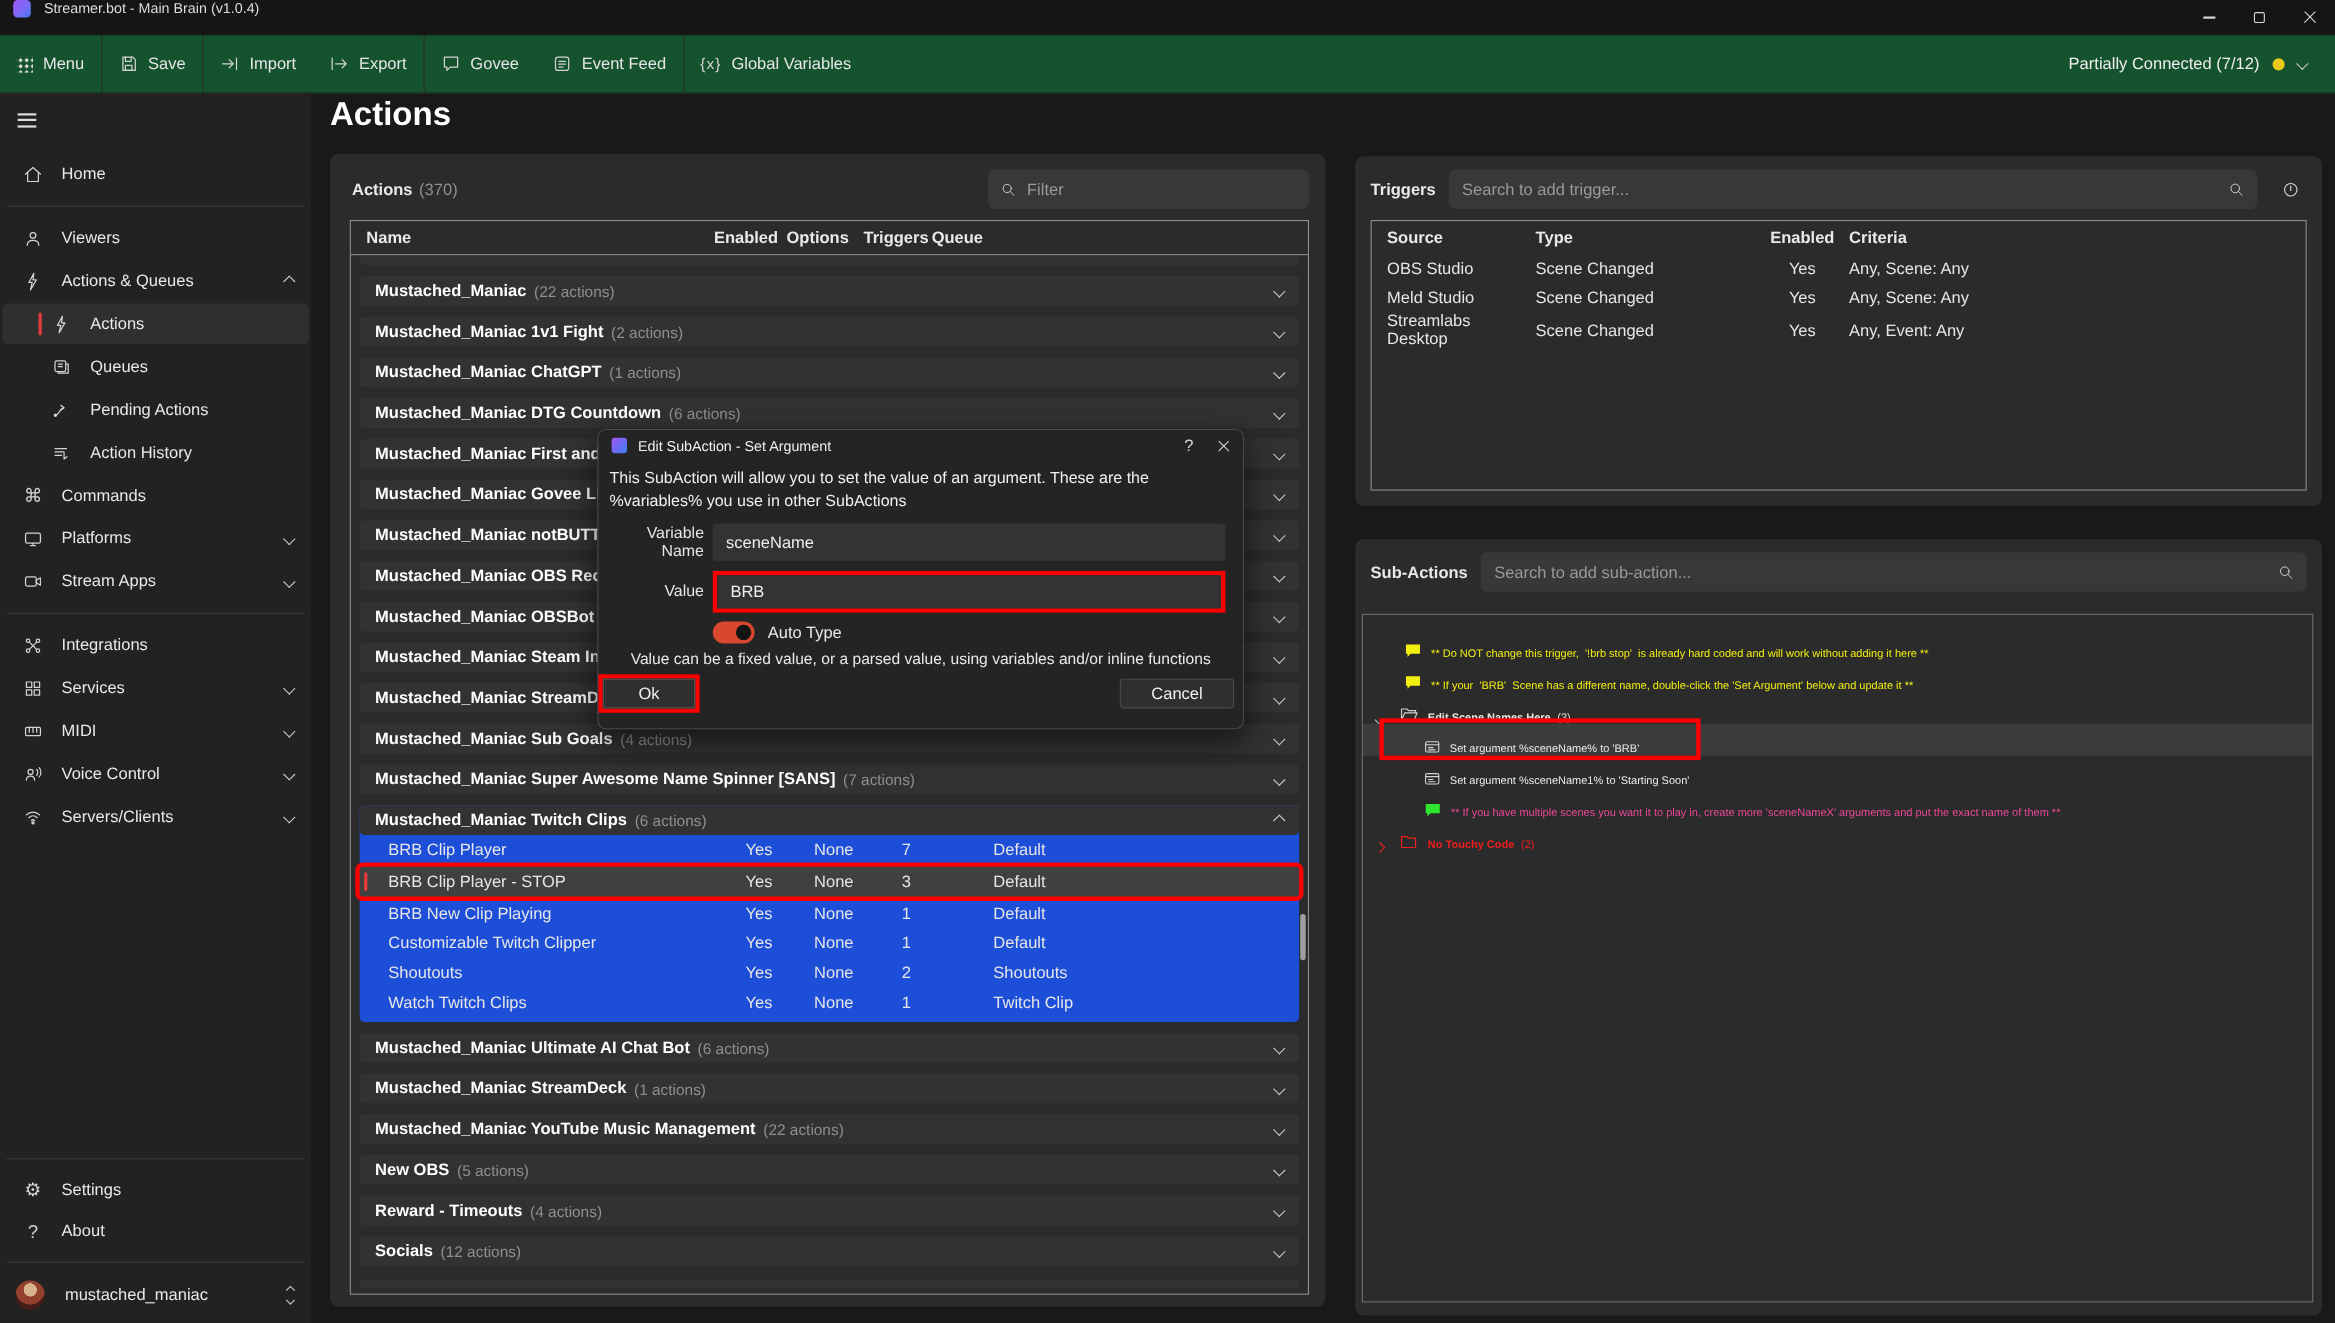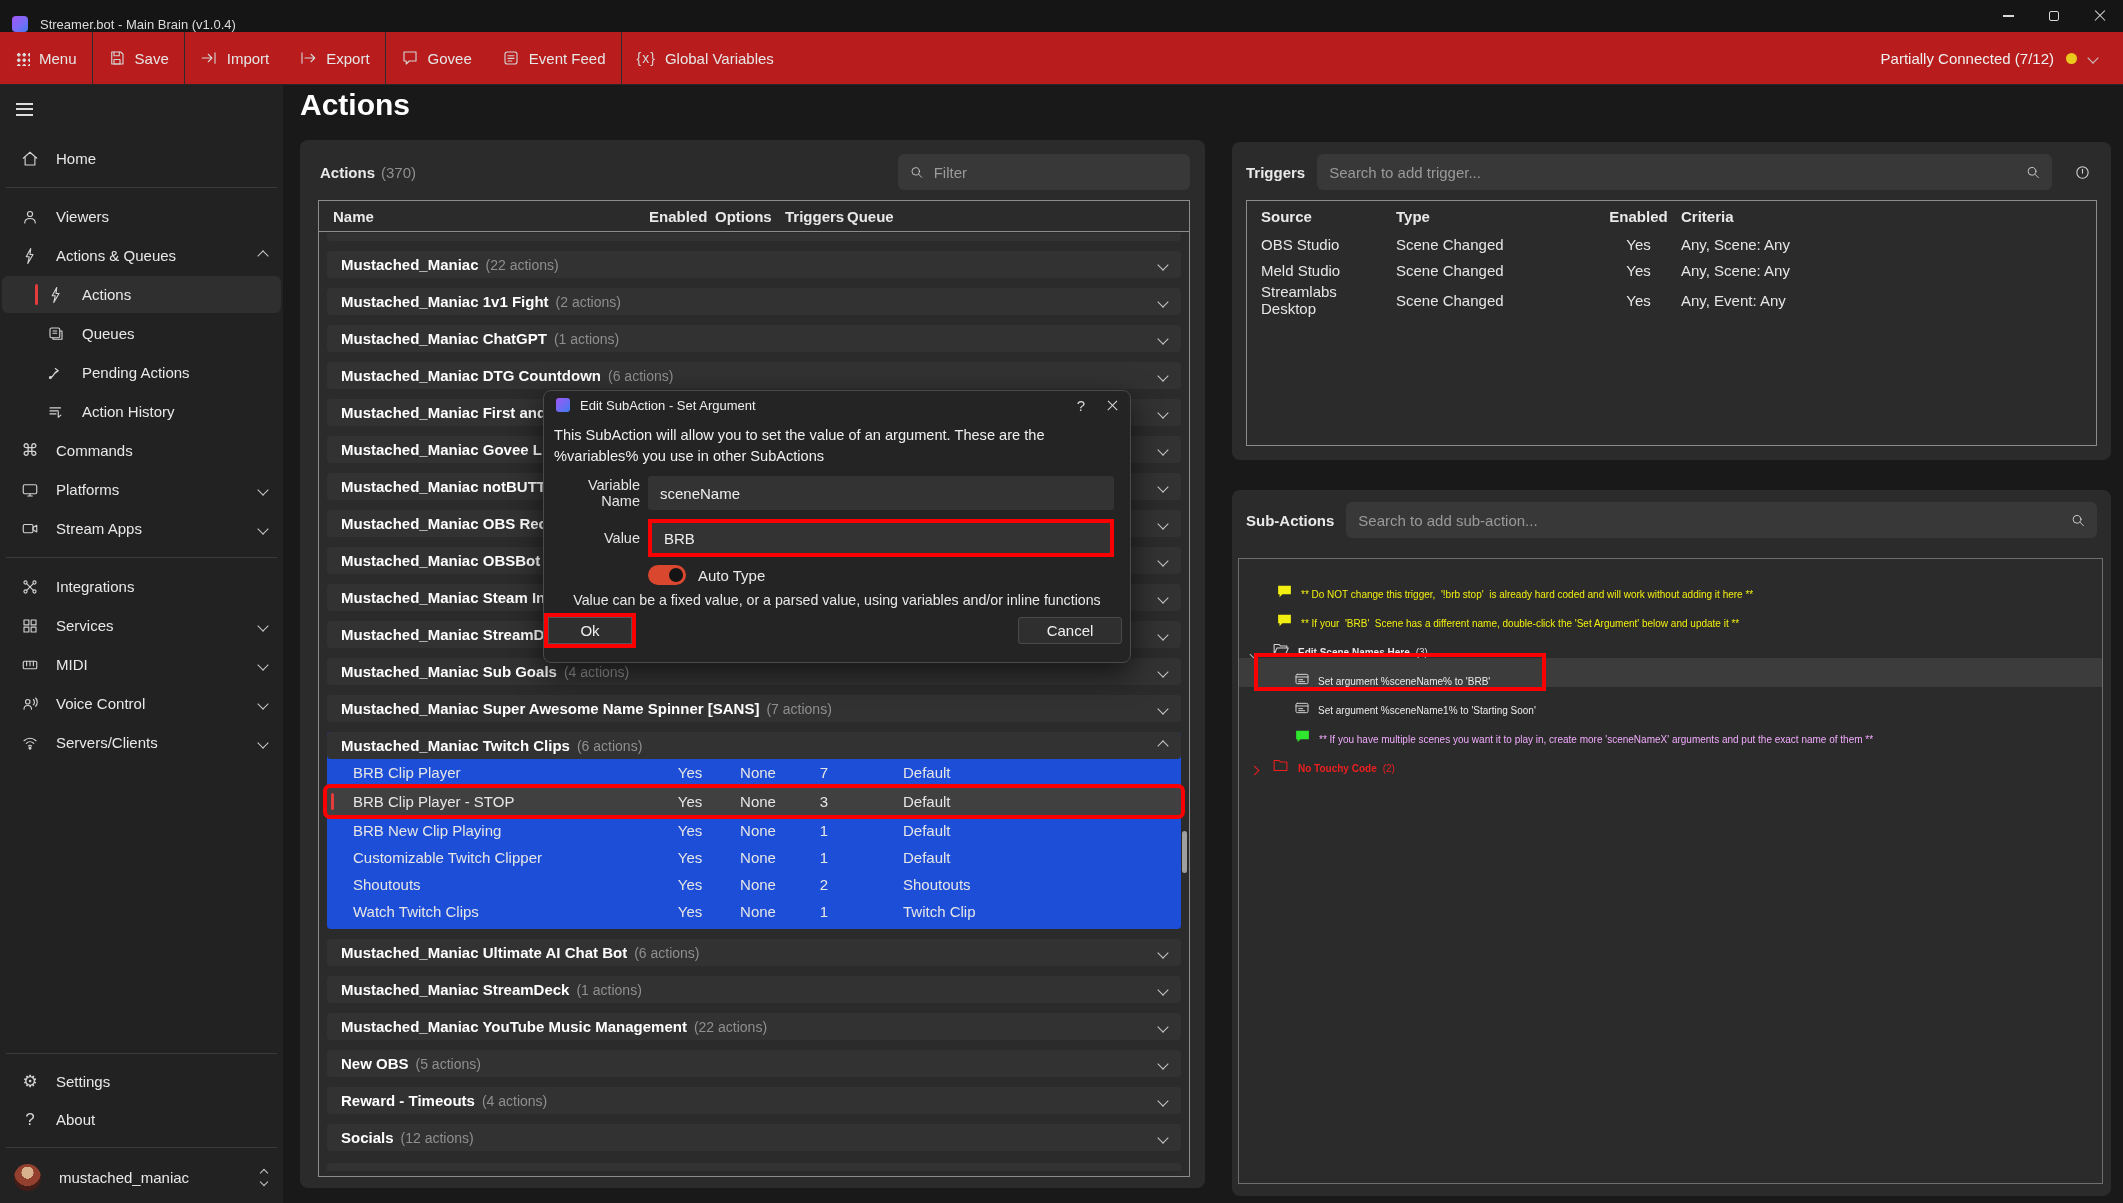--- a/index.html
+++ b/index.html
@@ -1,33 +1,33 @@
 <!DOCTYPE html>
 <html><head>
 <meta charset="utf-8">
 <style>
   *{margin:0;padding:0;box-sizing:border-box}
   html,body{width:2123px;height:1203px;overflow:hidden;background:#121212}
   body{font-family:"Liberation Sans",sans-serif;color:#e9e9e9;font-size:15px}
   .app{position:relative;width:2123px;height:1203px;background:#191919}
 
   
-  .titlebar{position:absolute;left:0;top:0;width:100%;height:32px;background:#151515;display:flex;align-items:flex-end}
+  .titlebar{position:absolute;left:0;top:0;width:100%;height:32px;background:#151515;display:flex;align-items:flex-start}
   .logo{width:16px;height:16px;border-radius:4px;margin-left:12px;background:linear-gradient(135deg,#a056f7 0%,#7b6bf5 55%,#3f7df2 100%)}
   .wtitle{margin-left:12px;font-size:13px;color:#dcdcdc}
   .wcontrols{margin-left:auto;display:flex;height:100%}
   .wbtn{width:46px;height:100%;display:flex;align-items:center;justify-content:center;color:#d8d8d8}
   .min-glyph{width:11px;height:1.5px;background:#d8d8d8}
   .max-glyph{width:10px;height:10px;border:1.2px solid #d8d8d8;border-radius:2px}
   .x-glyph{position:relative;width:12px;height:12px}
   .x-glyph::before,.x-glyph::after{content:"";position:absolute;left:-1px;top:5px;width:14px;height:1.4px;background:#d8d8d8}
   .x-glyph::before{transform:rotate(45deg)}.x-glyph::after{transform:rotate(-45deg)}
 
   
-  .toolbar{position:absolute;left:0;top:32px;width:100%;height:53px;background:#b91c1c;display:flex;align-items:center;border-bottom:1px solid #262626}
+  .toolbar{position:absolute;left:0;top:32px;width:100%;height:53px;background:#14532d;display:flex;align-items:center;border-bottom:1px solid #262626}
   .tbtn{display:flex;align-items:center;gap:9px;padding:0 15px;height:100%;color:#e6e6e6}
   .vsep{width:1px;height:53px;background:#2c2c2c}
   .dots9{width:15px;height:15px;background-image:radial-gradient(circle,#dcdcdc 1.5px,transparent 1.8px);background-size:5.5px 5.5px;background-position:1px 1px}
   .svgi{width:18px;height:18px;stroke:#d4d4d4;fill:none;stroke-width:1.5;stroke-linecap:round;stroke-linejoin:round}
   .braces{font-size:14px;color:#d4d4d4;letter-spacing:1px}
   .status{margin-left:auto;display:flex;align-items:center;gap:12px;padding-right:26px}
   .statustext{font-size:15px;color:#efefef}
   .dot{width:11px;height:11px;border-radius:50%;background:#e9c91c}
   .chv{width:8px;height:8px;border-right:1.6px solid #c9c9c9;border-bottom:1.6px solid #c9c9c9;display:inline-block;flex:none}
   .down{transform:rotate(45deg)}.up{transform:rotate(-135deg)}.rightc{transform:rotate(-45deg)}
@@ -97,21 +97,21 @@
   .tgrid{display:grid;grid-template-columns:149px 200px 85px 1fr;align-items:center}
   .tgrid .c0{padding-left:14px}
   .tgrid .ce{text-align:center}
   .trowh{height:30px;font-weight:bold;font-size:15px}
   .trow{height:26px;font-size:15px;color:#e6e6e6}
 
   .tree{position:absolute;left:6px;right:8px;top:68px;bottom:12px;border:1px solid #6e6e6e;padding-top:12px;display:flex;flex-direction:column}
   .trowitem{flex:none;height:29px;display:flex;align-items:flex-end;font-size:10px;position:relative}
   .ind-c{padding-left:37px}.ind-g{padding-left:12px}.ind-i{padding-left:55px}
   .cmt{margin-left:8px;white-space:pre}
-  .cmt.y{color:#f2ef10}.cmt.g{color:#f0abfc}
+  .cmt.y{color:#f2ef10}.cmt.g{color:#ec4899}
   .treechv{width:7px;height:7px;border-right:1.4px solid #bbb;border-bottom:1.4px solid #bbb;margin-right:14px;flex:none}
   .treechv.red{border-color:#ef1f1f}
   .gtext{font-weight:bold;margin-left:9px}
   .gcnt{margin-left:6px;color:#dcdcdc}
   .redtxt{color:#ef1f1f}
   .itemtxt{margin-left:8px;color:#ececec}
   .trowitem.selitem{background:#3c3c3c}
   .annobox{position:absolute;left:15px;top:-5px;width:292px;height:38px;border:4px solid #fb0000;pointer-events:none}
 
   

